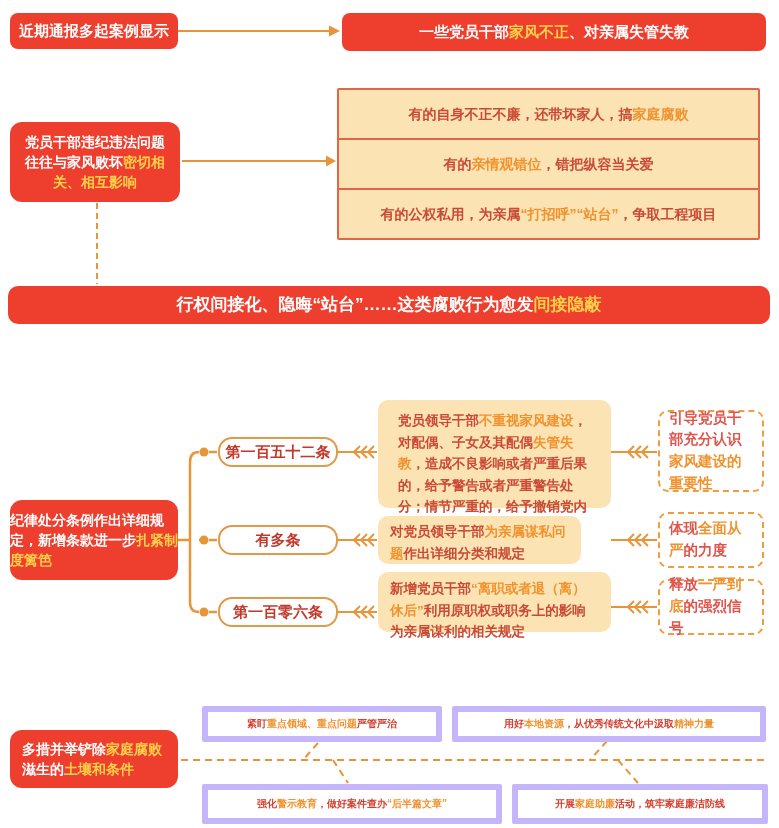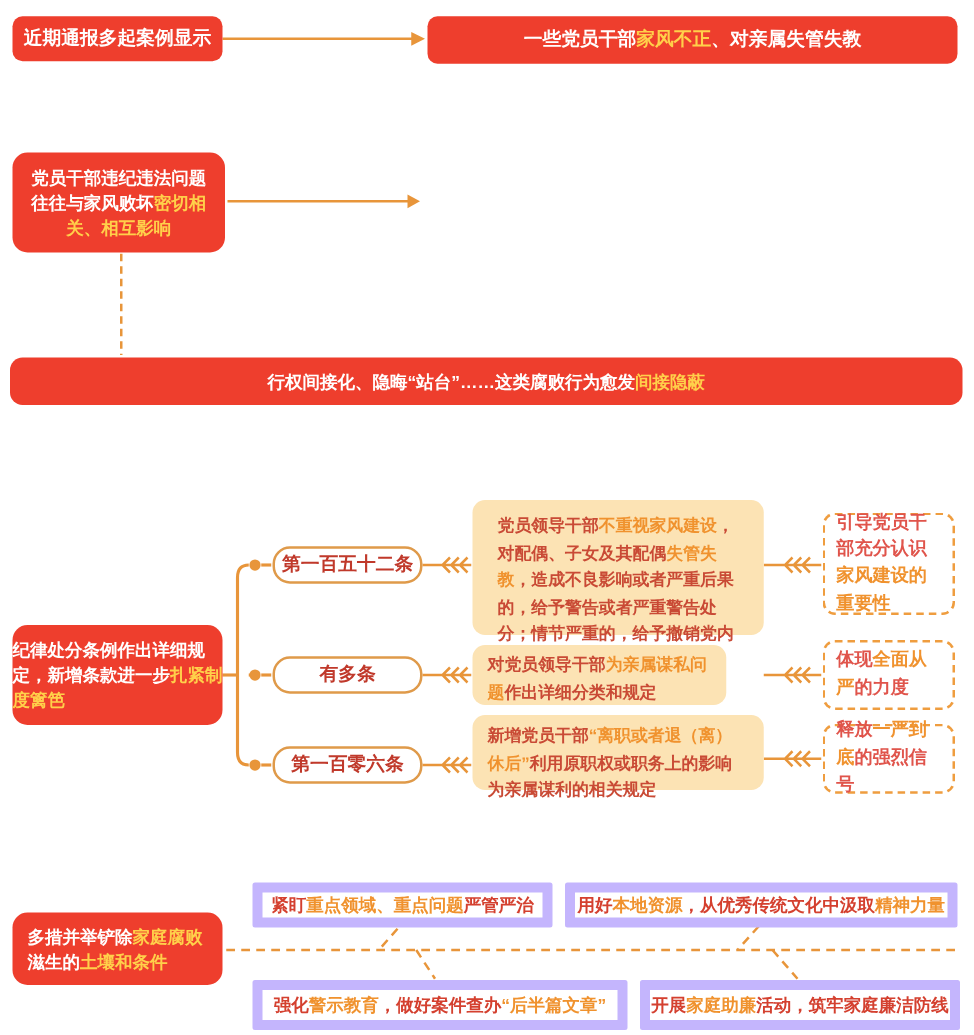--- a/index.html
+++ b/index.html
@@ -10,21 +10,21 @@
   .box{position:absolute;box-sizing:border-box;display:flex;align-items:center;justify-content:center;text-align:center;line-height:1.45;}
   .red{background:#ee3e2d;color:#fff;border-radius:10px;}
   .r8{border-radius:8px;}
   .r12{border-radius:12px;}
   .stack{background:#fce3b4;border:2px solid #e2654a;border-radius:2px;display:flex;flex-direction:column;align-items:stretch;justify-content:flex-start;padding:0;}
   .stack-row{flex:1;display:flex;align-items:center;justify-content:center;color:#c94a35;}
   .stack-row + .stack-row{border-top:2px solid #e2654a;}
   .label-box{background:#fff;border:2px solid #df9a4a;border-radius:14px;color:#c0392b;font-size:15px;}
   .cream{background:#fce3b4;border-radius:10px;color:#c94a35;justify-content:flex-start;text-align:left;align-items:flex-start;}
   .dashed-box{background:#fff;border:2px dashed #ef9d3f;border-radius:10px;color:#e0544b;justify-content:flex-start;text-align:left;font-size:14.5px;line-height:1.5;}
-  .plain-box{background:#fff;border:8px solid #c4b5fd;border-radius:2px;color:#d4402f;font-size:14px;}
+  .plain-box{background:#fff;border:6px solid #c4b5fd;border-radius:2px;color:#d4402f;font-size:10px;}
   .sg-white{color:#ffffff;}
   .sg-gold{color:#ffd04a;}
   .sg-orange{color:#f0922e;}
   .sg-red{color:#c94a35;}
   .sg-pink{color:#e0544b;}
   .sg-red2{color:#d4402f;}
   svg.connectors{position:absolute;left:0;top:0;width:779px;height:828px;}
 </style>
 </head>
 <body>
@@ -84,22 +84,33 @@
   <div class="box red r8" style="left:10px;top:13px;width:168px;height:36px;font-size:15px;">
       <span><span class="sg-white">近期通报多起案例显示</span></span>
     </div>
   <div class="box red r8" style="left:342px;top:13px;width:424px;height:38px;font-size:15px;">
       <span><span class="sg-white">一些党员干部</span><span class="sg-gold">家风不正</span><span class="sg-white">、对亲属失管失教</span></span>
     </div>
 
   <div class="box red r12" style="left:10px;top:122px;width:170px;height:80px;font-size:14px;padding:6px 10px;">
       <span><span class="sg-white">党员干部违纪违法问题往往与家风败坏</span><span class="sg-gold">密切相关、相互影响</span></span>
     </div>
+  <div class="box stack" style="left:337px;top:88px;width:423px;height:152px;font-size:14px;">
+    <div class="stack-row">
+        <span><span class="sg-red">有的自身不正不廉，还带坏家人，搞</span><span class="sg-orange">家庭腐败</span></span>
+      </div>
+    <div class="stack-row">
+        <span><span class="sg-red">有的</span><span class="sg-orange">亲情观错位</span><span class="sg-red">，错把纵容当关爱</span></span>
+      </div>
+    <div class="stack-row">
+        <span><span class="sg-red">有的公权私用，为亲属</span><span class="sg-orange">“打招呼”“站台”</span><span class="sg-red">，争取工程项目</span></span>
+      </div>
+  </div>
 
-  <div class="box red" style="left:8px;top:286px;width:762px;height:38px;font-size:14px;border-radius:10px;">
+  <div class="box red" style="left:8px;top:286px;width:762px;height:38px;font-size:17px;border-radius:10px;">
       <span><span class="sg-white">行权间接化、隐晦“站台”……这类腐败行为愈发</span><span class="sg-gold">间接隐蔽</span></span>
     </div>
 
   <div class="box red r12" style="left:10px;top:500px;width:168px;height:80px;font-size:14px;padding:6px 0;text-align:left;justify-content:flex-start;">
       <span><span class="sg-white">纪律处分条例作出详细规定，新增条款进一步</span><span class="sg-gold">扎紧制度篱笆</span></span>
     </div>
 
   <div class="box label-box" style="left:218px;top:437px;width:120px;height:30px;">第一百五十二条</div>
   <div class="box cream" style="left:378px;top:400px;width:233px;height:108px;font-size:13.5px;line-height:1.6;padding:10px 20px;">
       <span><span class="sg-red">党员领导干部</span><span class="sg-orange">不重视家风建设</span><span class="sg-red">，对配偶、子女及其配偶</span><span class="sg-orange">失管失教</span><span class="sg-red">，造成不良影响或者严重后果的，给予警告或者严重警告处分；情节严重的，给予撤销党内职务处分。</span></span>

